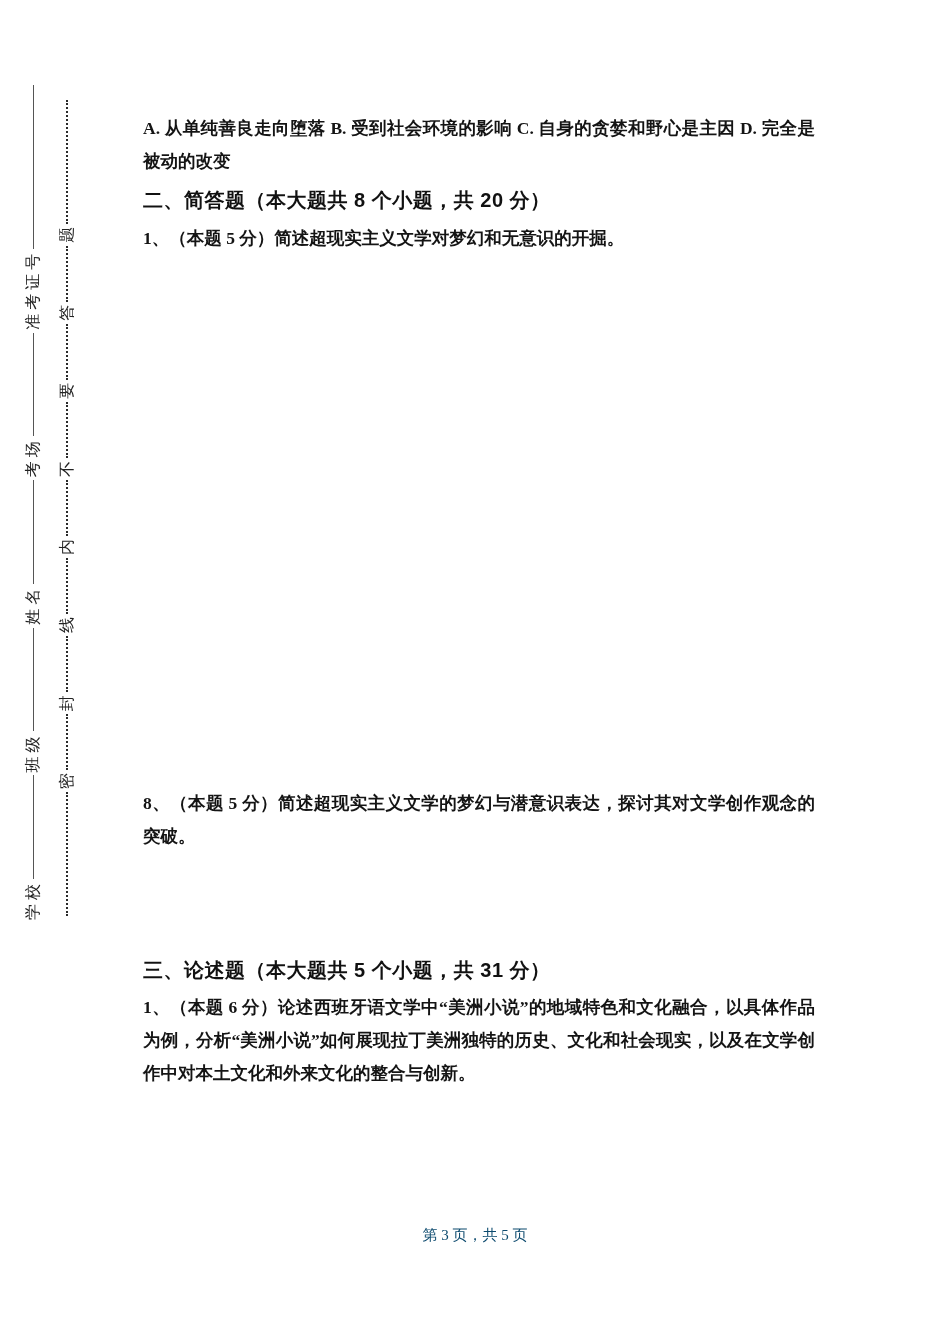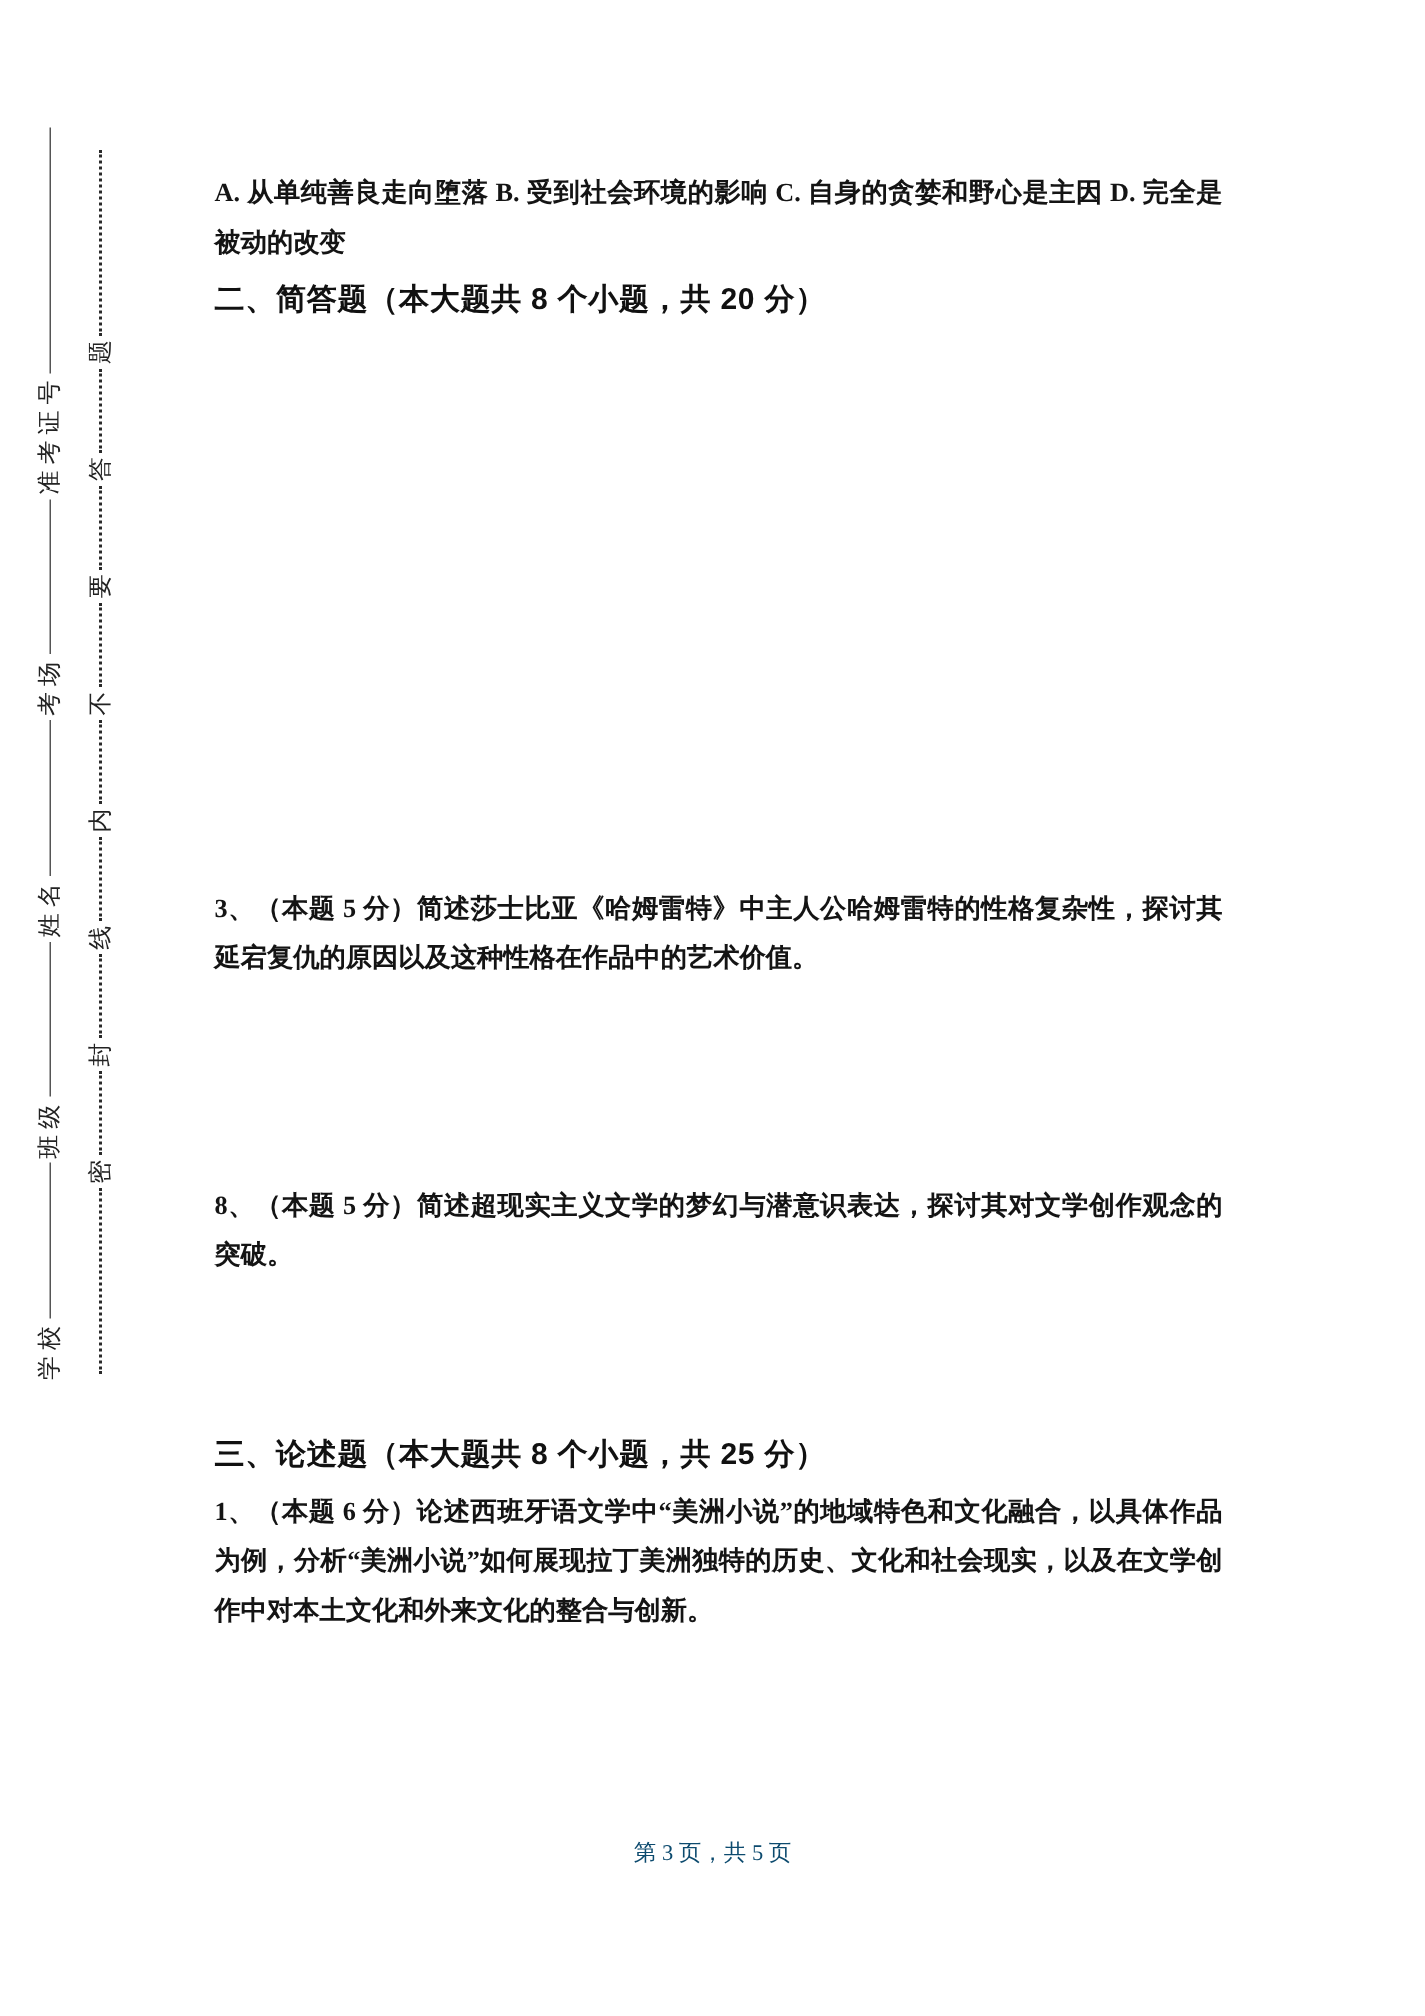--- a/index.html
+++ b/index.html
@@ -132,25 +132,25 @@
     <span class="seal-char">答</span>
     <span class="dots"></span>
     <span class="seal-char">题</span>
     <span class="dots lead"></span>
   </div>
 
   <p class="content-block options" style="top:112px">A. 从单纯善良走向堕落 B. 受到社会环境的影响 C. 自身的贪婪和野心是主因 D. 完全是被动的改变</p>
 
   <h2 class="content-block sec-title" style="top:187px">二、简答题（本大题共 8 个小题，共 20 分）</h2>
 
+  <p class="content-block qtext" style="top:222px">1、（本题 5 分）简述超现实主义文学对梦幻和无意识的开掘。</p>
 
 
-  <p class="content-block qtext" style="top:589px">3、（本题 5 分）简述莎士比亚《哈姆雷特》中主人公哈姆雷特的性格复杂性，探讨其延宕复仇的原因以及这种性格在作品中的艺术价值。</p>
 
   <p class="content-block qtext" style="top:787px">8、（本题 5 分）简述超现实主义文学的梦幻与潜意识表达，探讨其对文学创作观念的突破。</p>
 
-  <h2 class="content-block sec-title" style="top:957px">三、论述题（本大题共 8 个小题，共 25 分）</h2>
+  <h2 class="content-block sec-title" style="top:957px">三、论述题（本大题共 5 个小题，共 31 分）</h2>
 
   <p class="content-block qtext" style="top:991px">1、（本题 6 分）论述西班牙语文学中“美洲小说”的地域特色和文化融合，以具体作品为例，分析“美洲小说”如何展现拉丁美洲独特的历史、文化和社会现实，以及在文学创作中对本土文化和外来文化的整合与创新。</p>
 
   <div class="footer">第 3 页，共 5 页</div>
 
 </div>
 
 </body></html>

